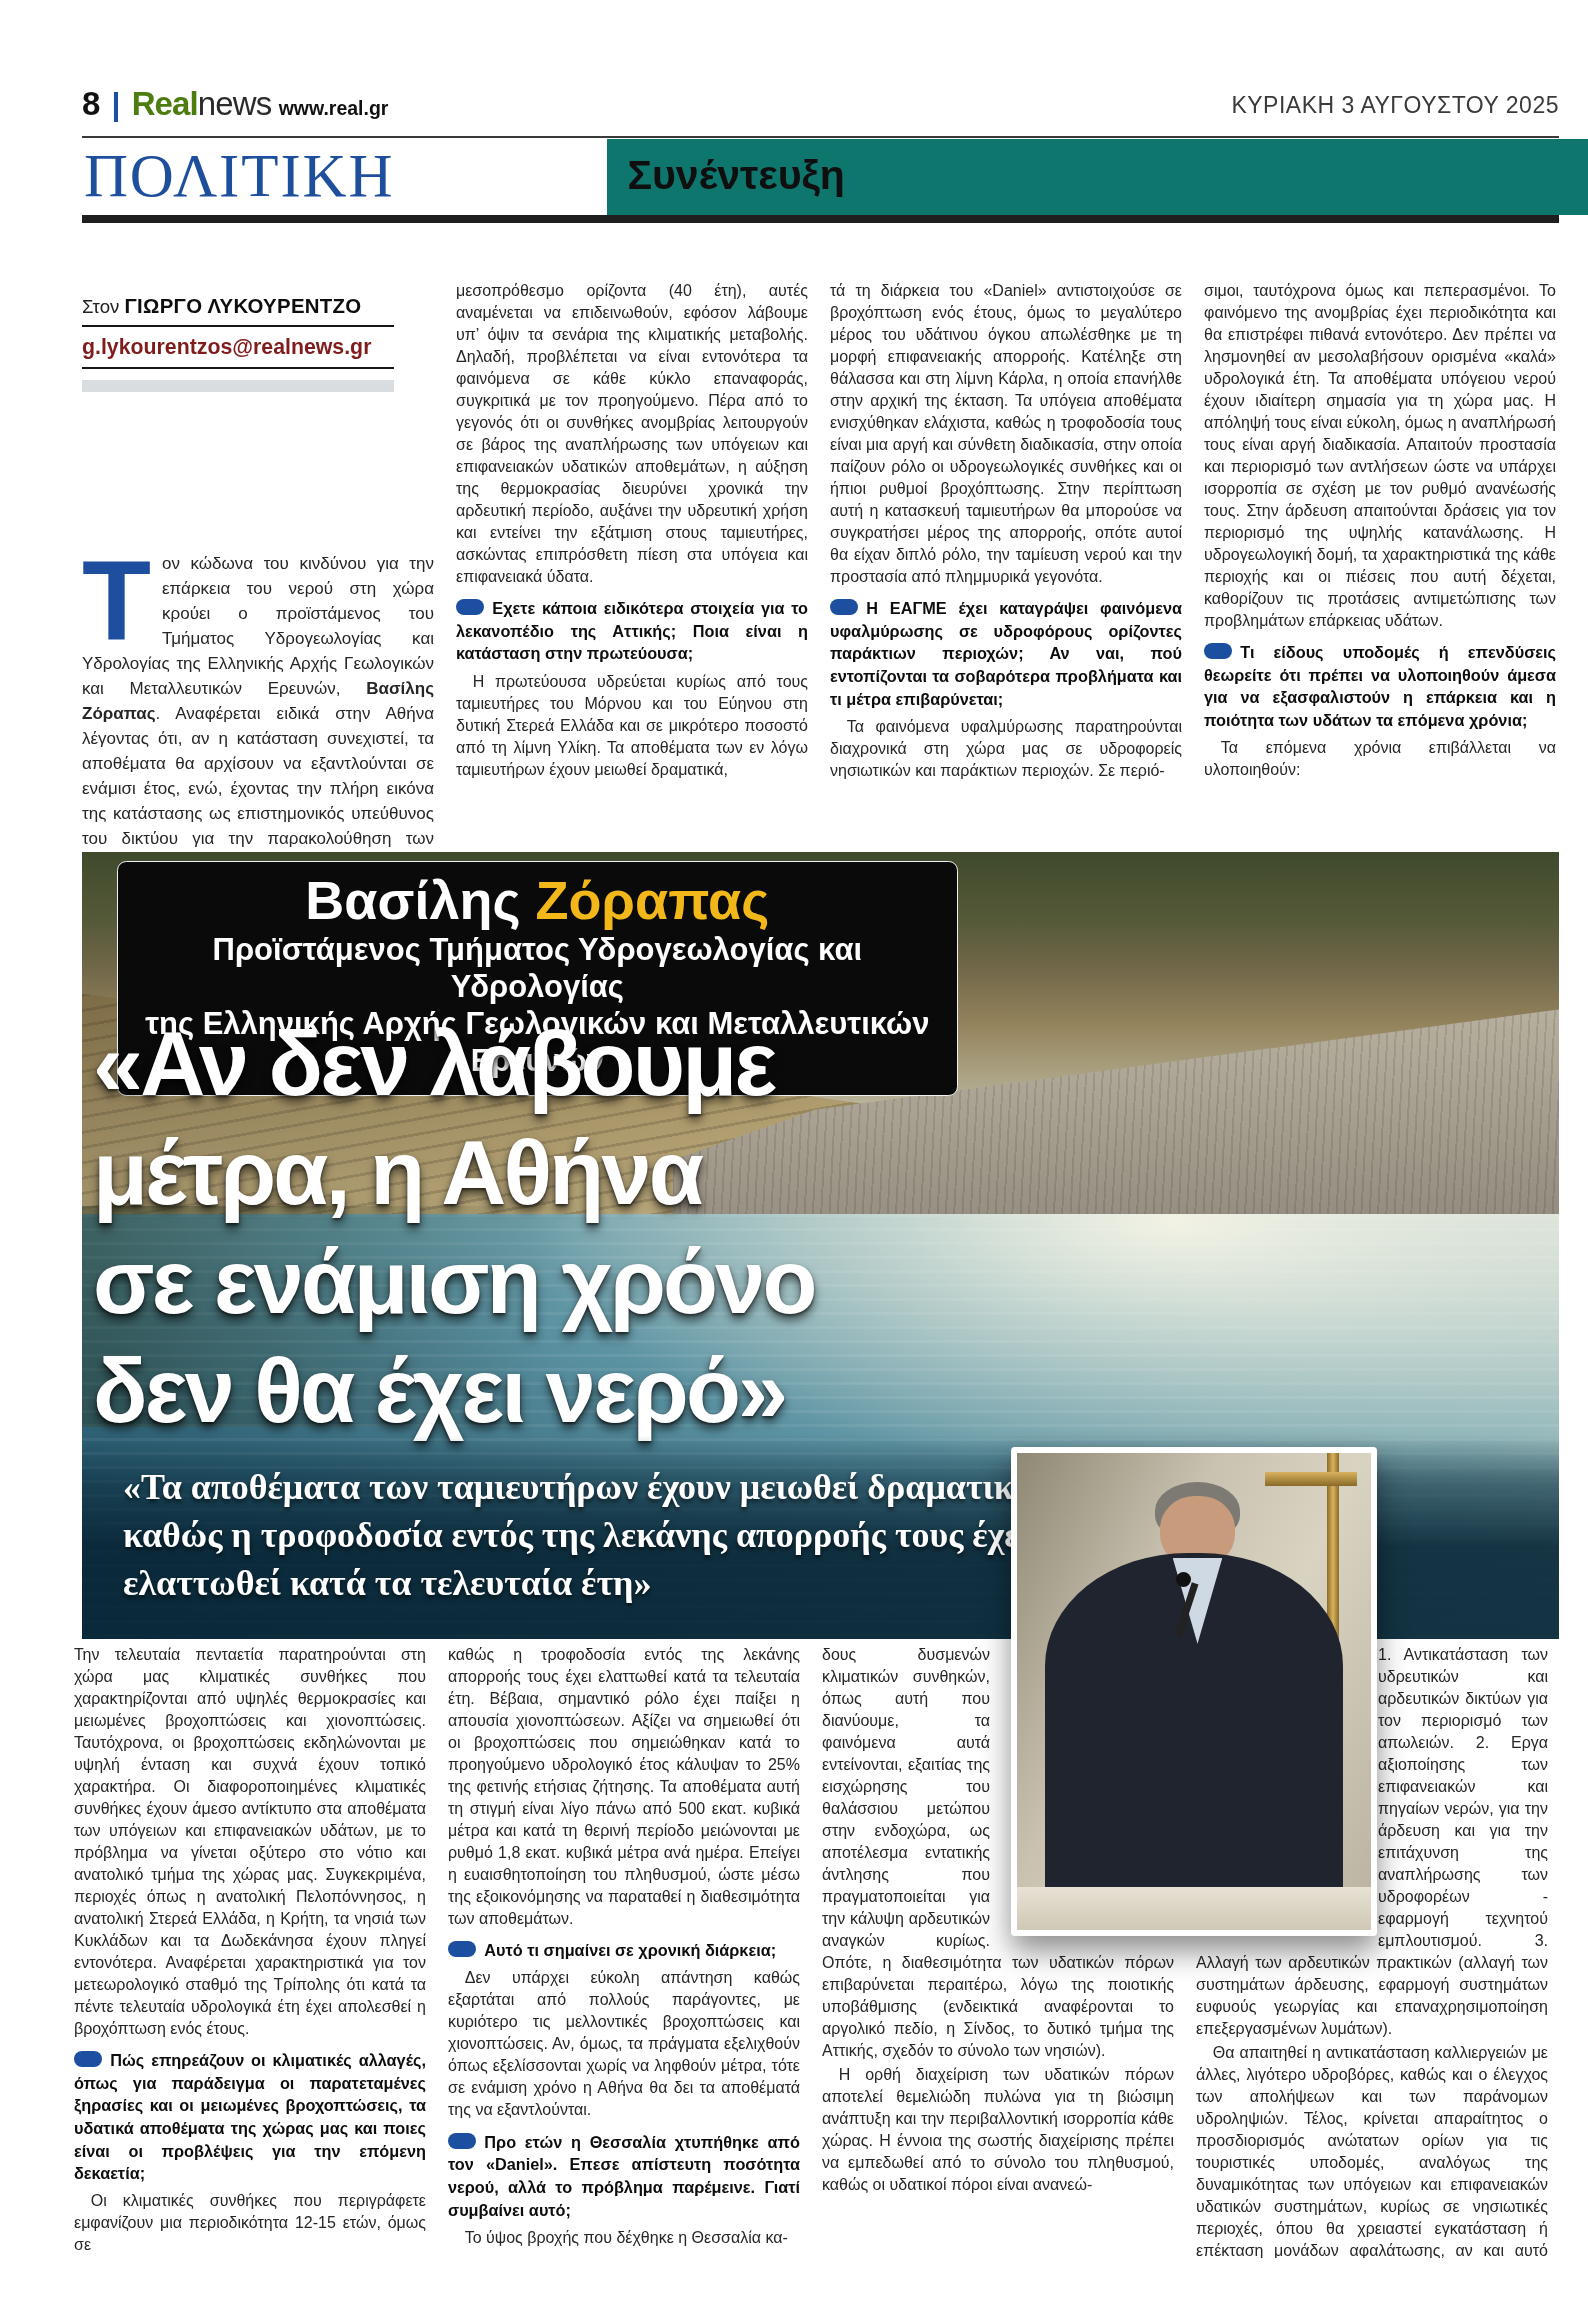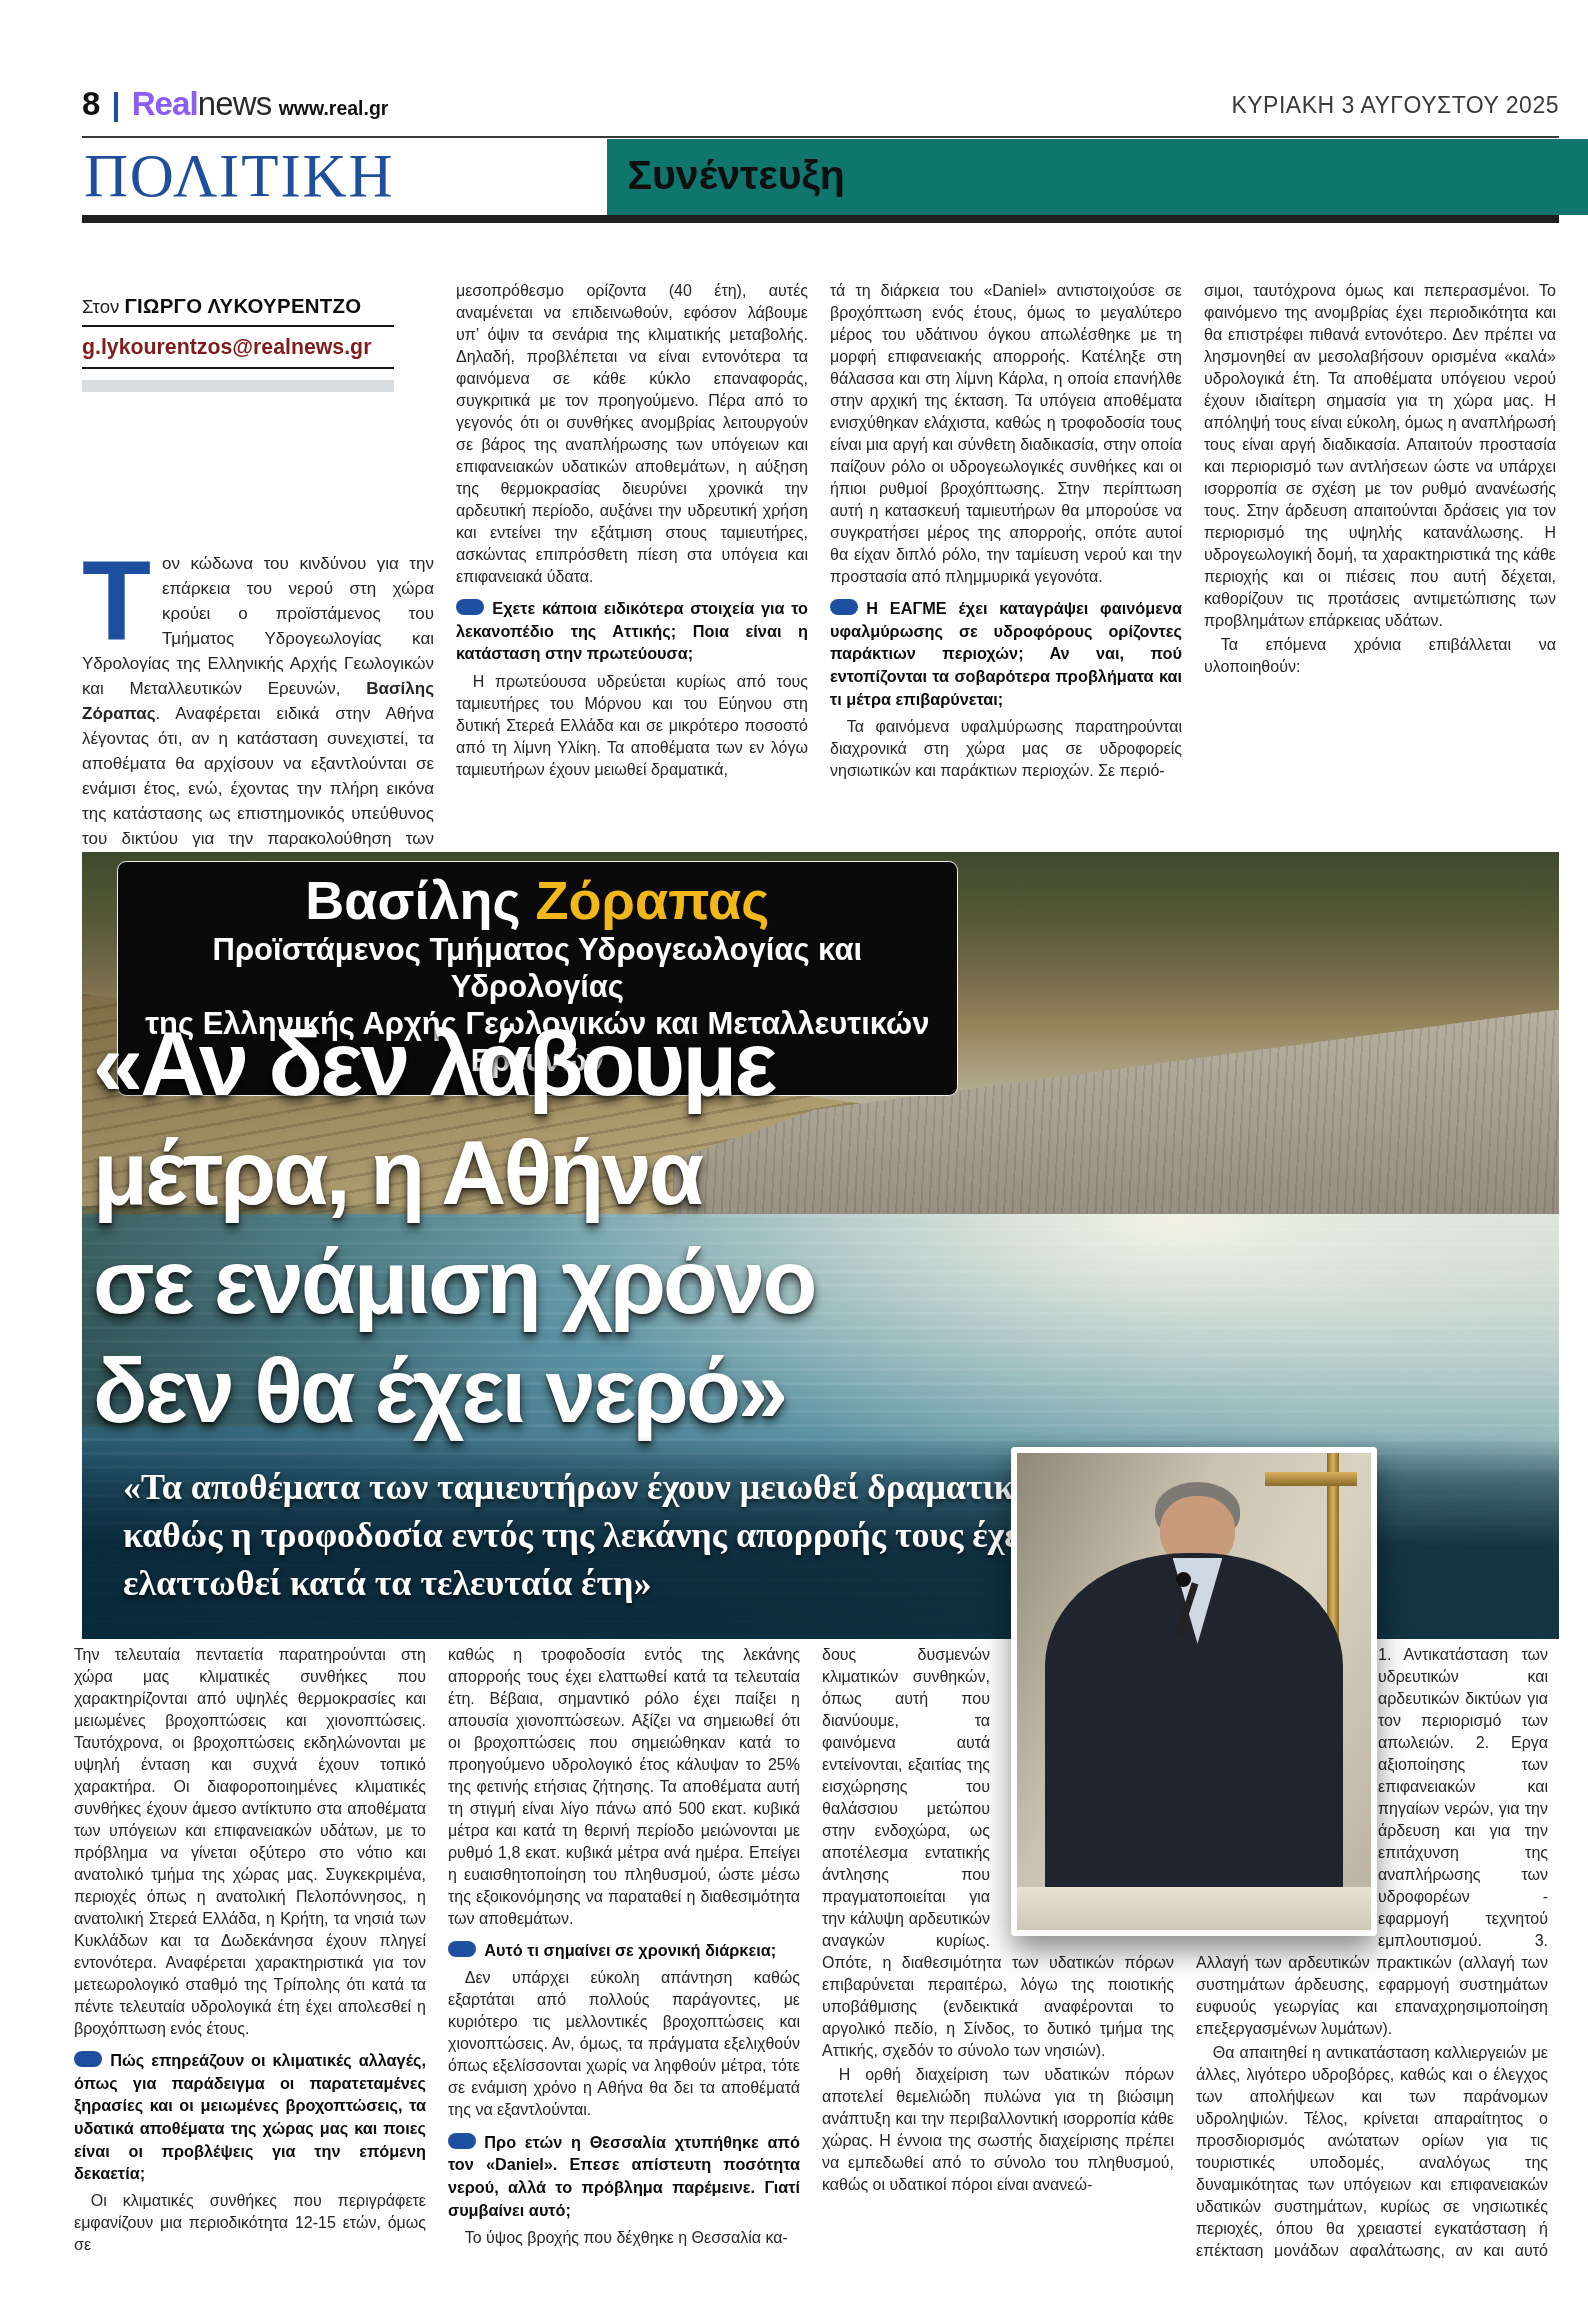--- a/index.html
+++ b/index.html
@@ -3,21 +3,21 @@
 <meta charset="utf-8">
 <style>
   html,body{margin:0;padding:0;background:#9a9a9a;}
   .page{position:relative;width:1589px;height:2301px;background:#fff;margin:0 auto;overflow:hidden;
         font-family:"Liberation Sans",sans-serif;color:#1c1c1c;}
   
   .masthead{position:absolute;left:82px;top:85px;width:1477px;height:43px;}
   .mh-left{position:absolute;left:0;top:0;display:flex;align-items:baseline;gap:9.3px;}
   .pageno{font-size:33px;font-weight:bold;color:#111;}
   .pipe{color:#1d4f9e;font-size:32px;font-weight:bold;margin:0 1.9px;}
-  .brand b{font-size:33px;font-weight:bold;color:#8b5cf6;letter-spacing:-0.9px;}
+  .brand b{font-size:33px;font-weight:bold;color:#4d7c0f;letter-spacing:-0.9px;}
   .brand span{font-size:33px;font-weight:normal;color:#2b2b2b;letter-spacing:-0.9px;}
   .brand small{font-size:19.5px;font-weight:bold;color:#111;margin-left:7.4px;}
   .dateline{position:absolute;right:0;top:7.4px;font-size:23px;color:#3a3a3a;letter-spacing:0.5px;}
   .rule-thin{position:absolute;left:82px;top:136px;width:1477px;height:1.9px;background:#3a3a3a;}
   .sectionrow{position:absolute;left:82px;top:139px;width:1477px;height:76px;}
   .section-title{position:absolute;left:1.9px;top:1.9px;font-family:"Liberation Serif",serif;
                  font-size:61px;color:#1e4f9c;letter-spacing:1.9px;}
   .section-tagbox{position:absolute;left:525px;top:0;width:1064px;height:76px;background:#0f766e;}
   .section-tag{position:absolute;left:20.4px;top:13px;font-size:41px;font-weight:bold;color:#0f0f0f;}
   .rule-thick{position:absolute;left:82px;top:215px;width:1477px;height:8.3px;background:#1f1f1f;}
@@ -134,20 +134,21 @@
       <p class="q"><span class="qb"></span><span>Εχετε κάποια ειδικότερα στοιχεία για το λεκανοπέδιο της Αττικής; Ποια είναι η κατάσταση στην πρωτεύουσα;</span></p>
       <p class="body ind">Η πρωτεύουσα υδρεύεται κυρίως από τους ταμιευτήρες του Μόρνου και του Εύηνου στη δυτική Στερεά Ελλάδα και σε μικρότερο ποσοστό από τη λίμνη Υλίκη. Τα αποθέματα των εν λόγω ταμιευτήρων έχουν μειωθεί δραματικά,</p>
     </div>
     <div class="col">
       <p class="body">τά τη διάρκεια του «Daniel» αντιστοιχούσε σε βροχόπτωση ενός έτους, όμως το μεγαλύτερο μέρος του υδάτινου όγκου απωλέσθηκε με τη μορφή επιφανειακής απορροής. Κατέληξε στη θάλασσα και στη λίμνη Κάρλα, η οποία επανήλθε στην αρχική της έκταση. Τα υπόγεια αποθέματα ενισχύθηκαν ελάχιστα, καθώς η τροφοδοσία τους είναι μια αργή και σύνθετη διαδικασία, στην οποία παίζουν ρόλο οι υδρογεωλογικές συνθήκες και οι ήπιοι ρυθμοί βροχόπτωσης. Στην περίπτωση αυτή η κατασκευή ταμιευτήρων θα μπορούσε να συγκρατήσει μέρος της απορροής, οπότε αυτοί θα είχαν διπλό ρόλο, την ταμίευση νερού και την προστασία από πλημμυρικά γεγονότα.</p>
       <p class="q"><span class="qb"></span><span>Η ΕΑΓΜΕ έχει καταγράψει φαινόμενα υφαλμύρωσης σε υδροφόρους ορίζοντες παράκτιων περιοχών; Αν ναι, πού εντοπίζονται τα σοβαρότερα προβλήματα και τι μέτρα επιβαρύνεται;</span></p>
       <p class="body ind">Τα φαινόμενα υφαλμύρωσης παρατηρούνται διαχρονικά στη χώρα μας σε υδροφορείς νησιωτικών και παράκτιων περιοχών. Σε περιό-</p>
     </div>
     <div class="col">
       <p class="body">σιμοι, ταυτόχρονα όμως και πεπερασμένοι. Το φαινόμενο της ανομβρίας έχει περιοδικότητα και θα επιστρέφει πιθανά εντονότερο. Δεν πρέπει να λησμονηθεί αν μεσολαβήσουν ορισμένα «καλά» υδρολογικά έτη. Τα αποθέματα υπόγειου νερού έχουν ιδιαίτερη σημασία για τη χώρα μας. Η απόληψή τους είναι εύκολη, όμως η αναπλήρωσή τους είναι αργή διαδικασία. Απαιτούν προστασία και περιορισμό των αντλήσεων ώστε να υπάρχει ισορροπία σε σχέση με τον ρυθμό ανανέωσής τους. Στην άρδευση απαιτούνται δράσεις για τον περιορισμό της υψηλής κατανάλωσης. Η υδρογεωλογική δομή, τα χαρακτηριστικά της κάθε περιοχής και οι πιέσεις που αυτή δέχεται, καθορίζουν τις προτάσεις αντιμετώπισης των προβλημάτων επάρκειας υδάτων.</p>
+      <p class="q"><span class="qb"></span><span>Τι είδους υποδομές ή επενδύσεις θεωρείτε ότι πρέπει να υλοποιηθούν άμεσα για να εξασφαλιστούν η επάρκεια και η ποιότητα των υδάτων τα επόμενα χρόνια;</span></p>
       <p class="body ind">Τα επόμενα χρόνια επιβάλλεται να υλοποιηθούν:</p>
     </div>
   </div>
 
   <div class="photo">
     <div class="ph-base"></div>
     <div class="ph-bank"></div>
     <div class="ph-dam"></div>
     <div class="ph-water"></div>
     <div class="ph-refl"></div>

